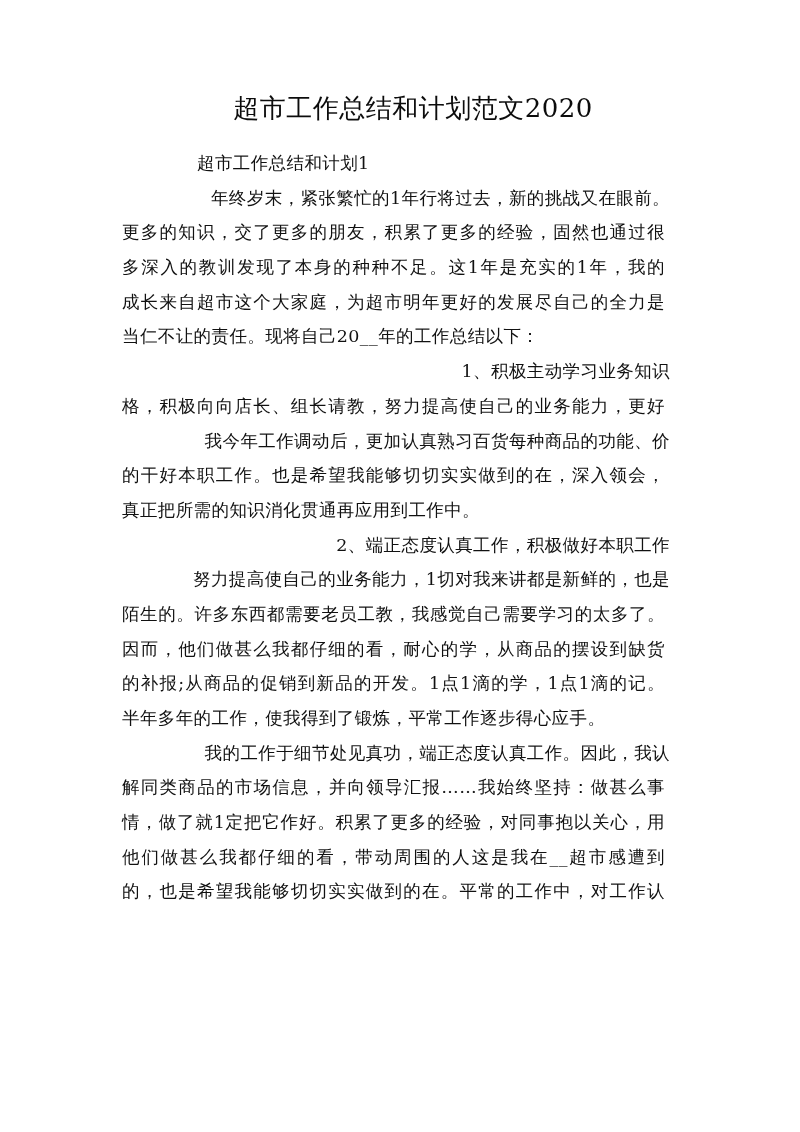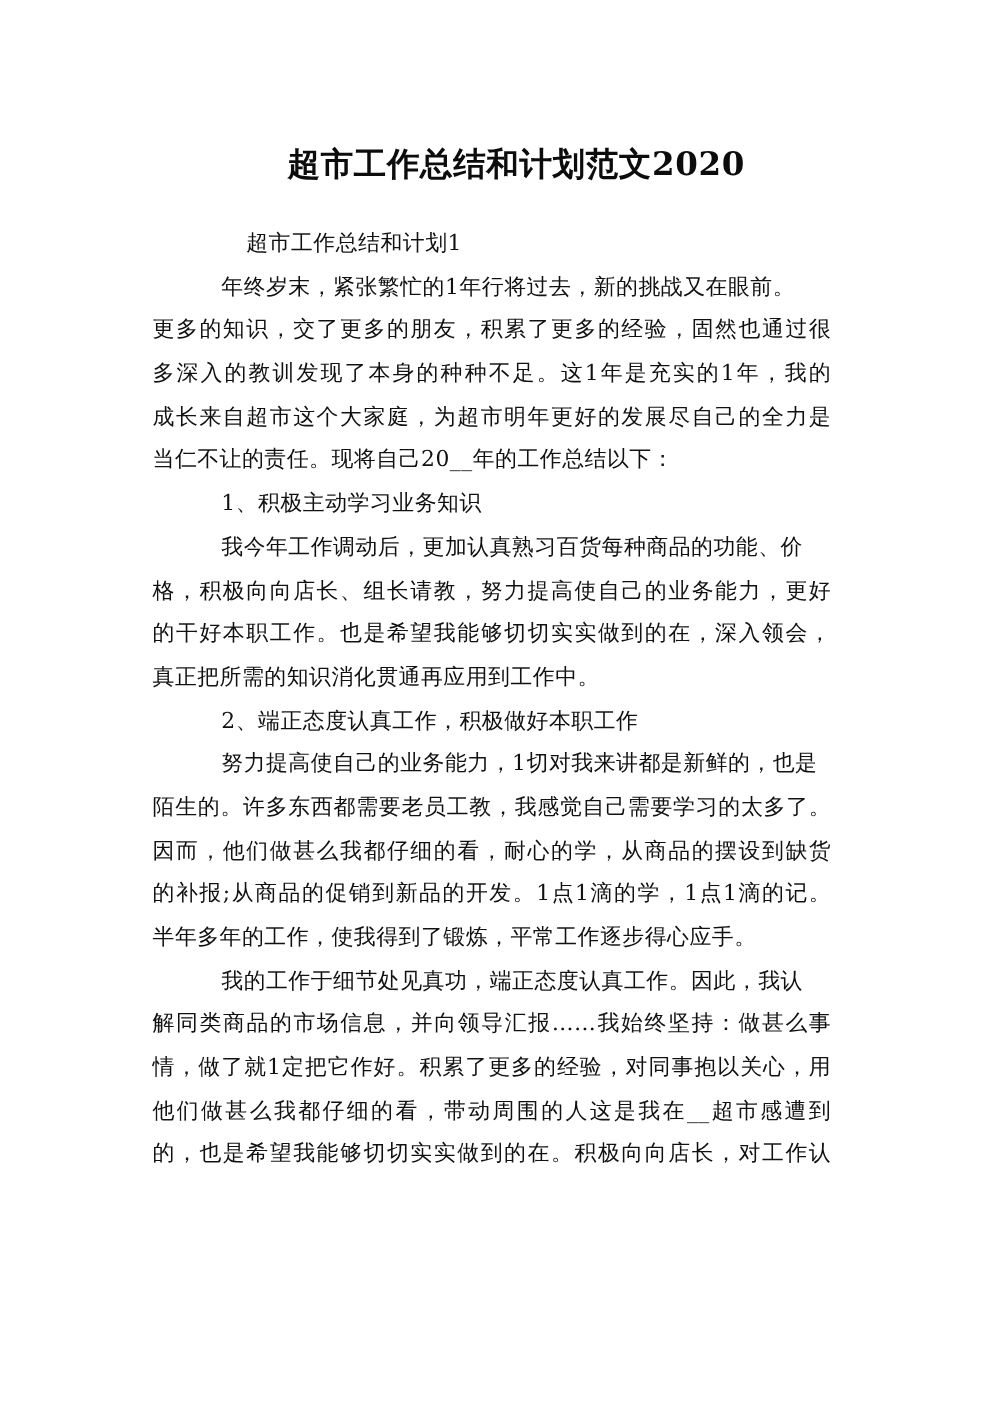--- a/index.html
+++ b/index.html
@@ -19,46 +19,46 @@
       position: absolute;
       left: 0;
       top: 0;
       width: 800px;
       height: 1132px;
       background: #ffffff;
     }
     .title {
       position: absolute;
       left: 0;
-      top: 114px;
+      top: 90px;
       width: 800px;
       text-align: center;
       font-size: 26px;
-      font-weight: bold;
+      font-weight: normal;
       letter-spacing: 0.5px;
       line-height: 36px;
       color: #0c0c0c;
       padding-left: 26px;
       box-sizing: border-box;
     }
     .content {
       position: absolute;
       left: 122px;
       top: 146px;
       width: 548px;
     }
     .line {
       height: 34.7px;
       line-height: 34.7px;
       font-size: 17.5px;
       white-space: nowrap;
       letter-spacing: 0.4px;
     }
-    .indent { padding-left: 55px; }
-    .subtitle-indent { padding-left: 75px; margin-top: 32px; }
+    .indent { padding-left: 55px; text-align: right; }
+    .subtitle-indent { padding-left: 75px; }
     .justify {
       text-align: justify;
       text-align-last: justify;
       width: 543px;
     }
   </style>
 </head>
 <body>
 
 <div class="page">
@@ -71,37 +71,37 @@
       <div class="line indent">年终岁末，紧张繁忙的1年行将过去，新的挑战又在眼前。</div>
       <div class="line justify">更多的知识，交了更多的朋友，积累了更多的经验，固然也通过很</div>
       <div class="line justify">多深入的教训发现了本身的种种不足。这1年是充实的1年，我的</div>
       <div class="line justify">成长来自超市这个大家庭，为超市明年更好的发展尽自己的全力是</div>
       <div class="line">当仁不让的责任。现将自己20__年的工作总结以下：</div>
     </div>
 
     <div class="line indent">1、积极主动学习业务知识</div>
 
     <div>
+      <div class="line justify">格，积极向向店长、组长请教，努力提高使自己的业务能力，更好</div>
       <div class="line indent">我今年工作调动后，更加认真熟习百货每种商品的功能、价</div>
-      <div class="line justify">格，积极向向店长、组长请教，努力提高使自己的业务能力，更好</div>
       <div class="line justify">的干好本职工作。也是希望我能够切切实实做到的在，深入领会，</div>
       <div class="line">真正把所需的知识消化贯通再应用到工作中。</div>
     </div>
 
     <div class="line indent">2、端正态度认真工作，积极做好本职工作</div>
 
     <div>
       <div class="line indent">努力提高使自己的业务能力，1切对我来讲都是新鲜的，也是</div>
       <div class="line justify">陌生的。许多东西都需要老员工教，我感觉自己需要学习的太多了。</div>
       <div class="line justify">因而，他们做甚么我都仔细的看，耐心的学，从商品的摆设到缺货</div>
       <div class="line justify">的补报;从商品的促销到新品的开发。1点1滴的学，1点1滴的记。</div>
       <div class="line">半年多年的工作，使我得到了锻炼，平常工作逐步得心应手。</div>
     </div>
 
     <div>
       <div class="line indent">我的工作于细节处见真功，端正态度认真工作。因此，我认</div>
       <div class="line justify">解同类商品的市场信息，并向领导汇报……我始终坚持：做甚么事</div>
       <div class="line justify">情，做了就1定把它作好。积累了更多的经验，对同事抱以关心，用</div>
       <div class="line justify">他们做甚么我都仔细的看，带动周围的人这是我在__超市感遭到</div>
-      <div class="line justify">的，也是希望我能够切切实实做到的在。积极向向店长，对工作认</div>
+      <div class="line justify">的，也是希望我能够切切实实做到的在。平常的工作中，对工作认</div>
     </div>
   </div>
 </div>
 
 </body></html>

